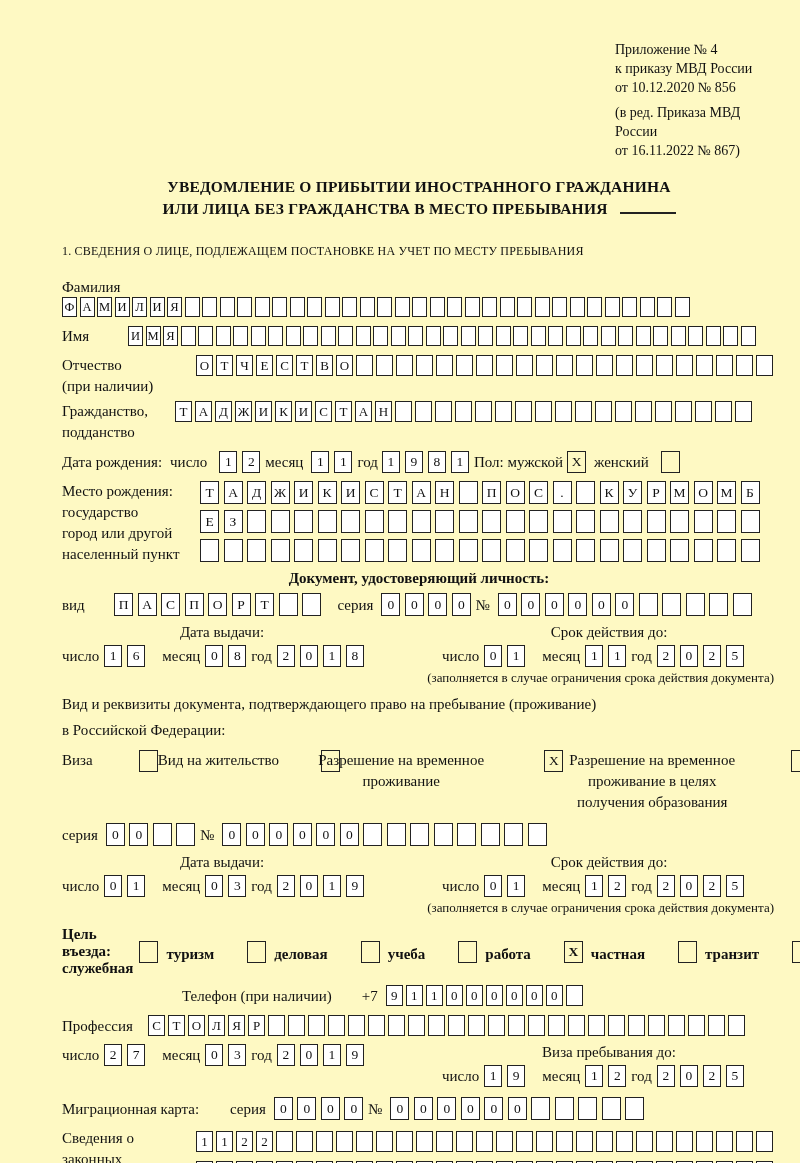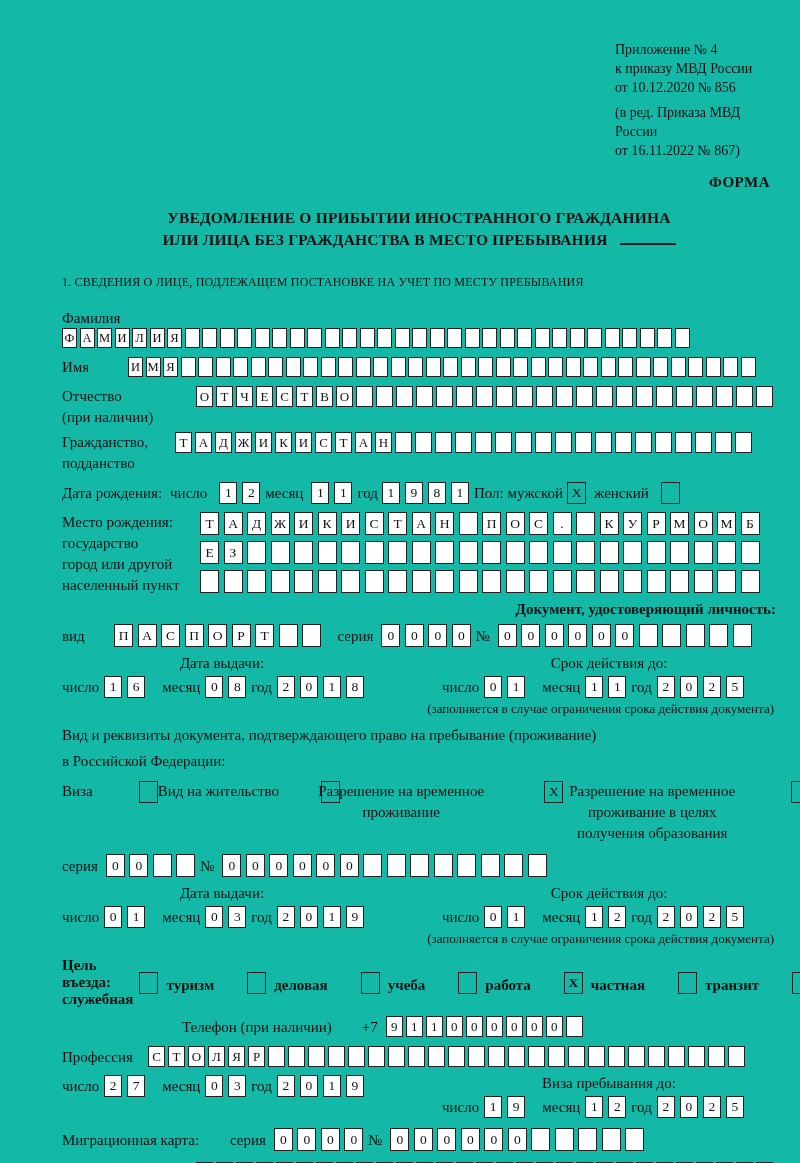--- a/index.html
+++ b/index.html
@@ -1,18 +1,18 @@
 <!DOCTYPE html>
 <html><head>
 <meta charset="utf-8">
 <style>
   * { margin:0; padding:0; box-sizing:border-box; }
   html,body { background:#888; }
   .page {
-    width:800px; height:1163px; margin:0 auto; background:#14b8a6;
+    width:800px; height:1163px; margin:0 auto; background:#fef9c3;
     font-family:"Liberation Serif", serif; color:#111;
     padding:40px 24px 20px 62px; overflow:hidden; position:relative;
   }
   .small { font-size:14px; line-height:19px; }
   .hdr-right { margin-left:553px; }
   .hdr-right .grp2 { margin-top:6px; }
   .forma { text-align:right; font-weight:bold; font-size:15px; margin:14px 6px 0 0; letter-spacing:0.5px; }
   .title { text-align:center; font-weight:bold; font-size:15.5px; line-height:22px; margin-top:16px; letter-spacing:0.2px; }
   .blank-line { display:inline-block; width:56px; border-bottom:2px solid #222; height:14px; margin-left:12px; }
   .sec-head { font-weight:normal; font-size:12px; margin-top:24px; letter-spacing:0.2px; }
@@ -35,21 +35,21 @@
   .cb {
     display:inline-flex; align-items:center; justify-content:center;
     width:19px; height:22px; border:1.6px solid #222; font-size:13.5px; flex:none;
   }
 
   .inline { display:flex; align-items:center; }
   .gap4 { width:4px; } .gap8 { width:8px; } .gap12 { width:12px; } .gap16 { width:16px; }
 
   .boxgrid .cells { margin-bottom:6px; }
 
-  .center-bold { text-align:right; font-weight:bold; font-size:15px; margin-top:10px; }
+  .center-bold { text-align:center; font-weight:bold; font-size:15px; margin-top:10px; }
 
   .dates { display:flex; margin-top:8px; }
   .dates .col-l { width:380px; }
   .dates .col-r { flex:1; }
   .dates .dhead { text-align:center; font-size:15px; margin-bottom:4px; }
   .dates .col-l .dhead { padding-right:60px; }
   .dateline { display:flex; align-items:center; font-size:15px; }
   .dateline .dlabel { margin-right:5px; }
   .dateline .mid { margin:0 5px 0 12px; }
   .note { text-align:right; font-size:13px; margin-top:3px; padding-right:2px; }
@@ -70,21 +70,20 @@
   <div class="hdr-right small">
     <div>Приложение № 4</div>
     <div>к приказу МВД России</div>
     <div>от 10.12.2020 № 856</div>
     <div class="grp2">
       <div>(в ред. Приказа МВД России</div>
       <div>от 16.11.2022 № 867)</div>
     </div>
   </div>
 
-  <div class="forma">ФОРМА</div>
 
   <div class="title">
     <div>УВЕДОМЛЕНИЕ О ПРИБЫТИИ ИНОСТРАННОГО ГРАЖДАНИНА</div>
     <div>
       <span>ИЛИ ЛИЦА БЕЗ ГРАЖДАНСТВА В МЕСТО ПРЕБЫВАНИЯ</span><span class="blank-line"></span>
     </div>
   </div>
 
   <div class="sec-head">1. СВЕДЕНИЯ О ЛИЦЕ, ПОДЛЕЖАЩЕМ ПОСТАНОВКЕ НА УЧЕТ ПО МЕСТУ ПРЕБЫВАНИЯ</div>
 

